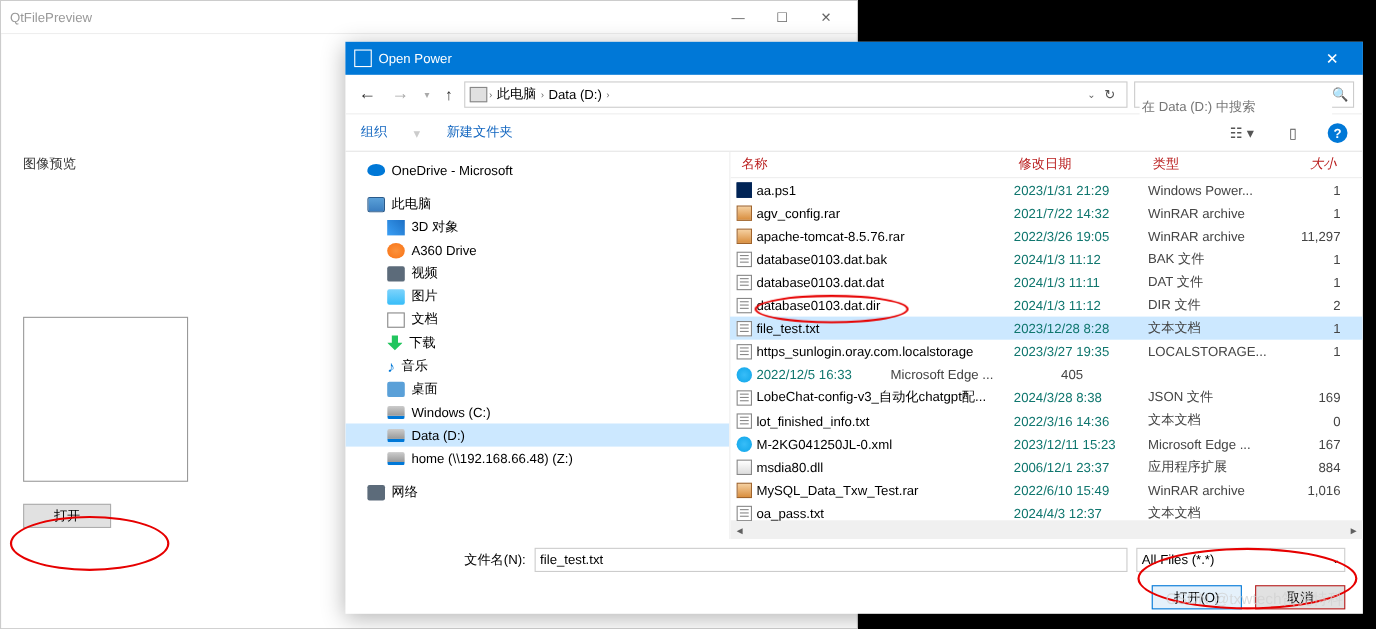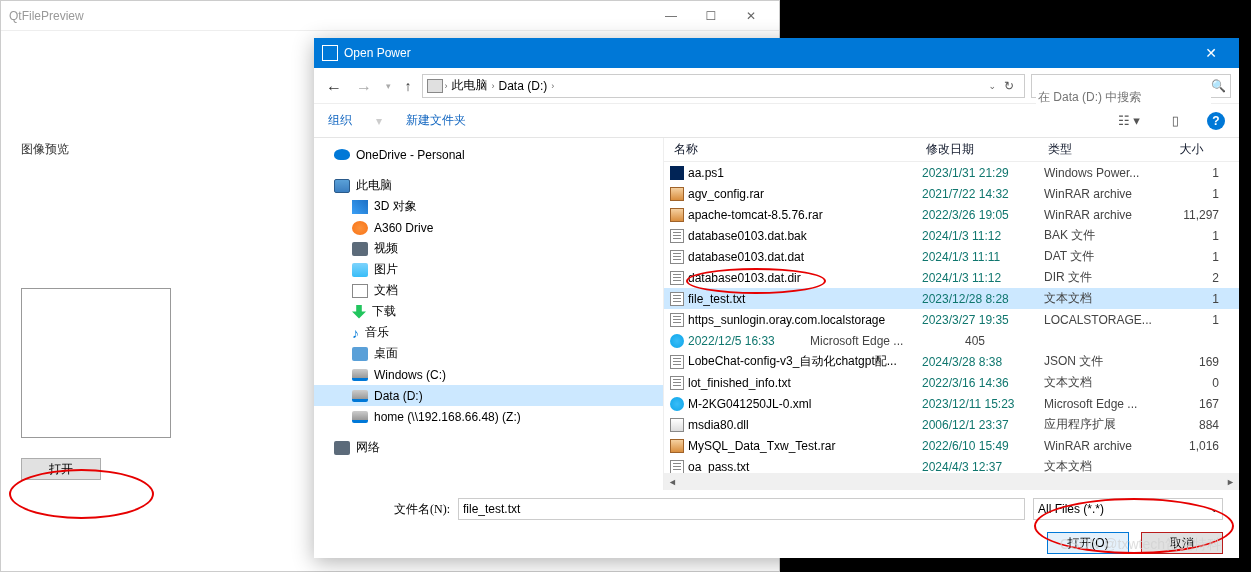--- a/index.html
+++ b/index.html
@@ -51,44 +51,44 @@
 .ic-img { background: linear-gradient(#7dd3fc,#38bdf8); border-radius: 2px; }
 .ic-doc { background: #fff; border: 1px solid #888; }
 .ic-down { background: #22c55e; clip-path: polygon(30% 0,70% 0,70% 50%,100% 50%,50% 100%,0 50%,30% 50%); width: 14px; height: 14px; }
 .ic-music { color: #0078d7; font-size: 14px; }
 .ic-desk { background: #5aa0d8; border-radius: 2px; }
 .ic-drive { background: linear-gradient(#ccc,#999); border-radius: 2px; border-bottom: 3px solid #0078d7; height: 12px; }
 .ic-drive.os { border-bottom-color: #0078d7; }
 .ic-net { background: #5c6b7a; border-radius: 2px; }
 .file-pane { flex: 1; display: flex; flex-direction: column; overflow: hidden; }
 .file-header { display: flex; height: 24px; align-items: center; border-bottom: 1px solid #eee; padding-left: 6px; }
-.fh { color: #0f172a; padding: 0 4px; cursor: pointer; }
+.fh { color: #b91c1c; padding: 0 4px; cursor: pointer; }
 .fh-name { width: 252px; }
 .fh-date { width: 122px; }
 .fh-type { width: 120px; }
-.fh-size { width: 55px; text-align: center; }
+.fh-size { width: 55px; text-align: right; font-style: italic; }
 .file-list { flex: 1; overflow: auto; }
 .file-row { display: flex; align-items: center; height: 21px; padding-left: 6px; cursor: pointer; }
 .file-row.sel { background: #cce8ff; }
 .fc-icon { width: 18px; display: flex; align-items: center; }
 .fc-name { width: 234px; white-space: nowrap; overflow: hidden; text-overflow: ellipsis; }
 .fc-date { width: 122px; color: #0f766e; }
 .fc-type { width: 120px; color: #444; white-space: nowrap; overflow: hidden; text-overflow: ellipsis; }
 .fc-size { width: 55px; text-align: right; color: #444; }
 .ficon { width: 14px; height: 14px; display: inline-block; border: 1px solid #888; background: #fff; position: relative; }
 .ficon.txt::after { content: ""; position: absolute; left: 2px; top: 2px; right: 2px; height: 1px; background: #888; box-shadow: 0 3px 0 #888, 0 6px 0 #888; }
 .ficon.rar { background: linear-gradient(#f5d0a0,#d98e3e); border-color: #a0632a; }
 .ficon.ps1 { background: #012456; border-color: #012456; }
 .ficon.edge { border-radius: 50%; background: radial-gradient(#38bdf8,#0ea5e9); border: none; }
 .ficon.dll { background: linear-gradient(#fff,#ddd); }
 .scrollbar-h { height: 17px; background: #f0f0f0; display: flex; align-items: center; }
 .sb-track { flex: 1; }
 .sb-arrow { width: 17px; text-align: center; color: #606060; font-size: 9px; cursor: pointer; }
 .dlg-bottom { padding: 8px 16px; display: flex; align-items: center; gap: 8px; }
-.bot-label { margin-left: 64px; font-family: Liberation Serif, serif; }
+.bot-label { margin-left: 92px; }
 .fname-input { flex: 1; height: 22px; border: 1px solid #ccc; padding: 0 4px; }
 .filter-sel { width: 190px; height: 22px; border: 1px solid #ccc; background: #fff; padding: 0 4px; display: flex; align-items: center; justify-content: space-between; cursor: pointer; }
 .dlg-buttons { padding: 4px 16px 10px 0; display: flex; justify-content: flex-end; gap: 12px; }
 .dlg-buttons button { width: 82px; height: 22px; border: 1px solid #b91c1c; background: #e1e1e1; cursor: pointer; }
 .dlg-buttons button.primary { border: 1px solid #0078d7; background: #e5f1fb; }
 .watermark { position: absolute; right: 30px; bottom: 18px; color: #d0d0d0; font-size: 14px; pointer-events: none; opacity: .7; }
 .tree-gap { height: 10px; }
 </style>
 </head>
 <body>
@@ -148,21 +148,21 @@
     <span class="spacer"></span>
     <span class="tb-icon">☷ ▾</span>
     <span class="tb-icon">▯</span>
     <span class="help-icon">?</span>
   </div>
 
   <div class="dlg-body">
     <div class="nav-tree">
       <div class="tree-item">
           <span class="tree-icon ic-cloud"></span>
-          <span>OneDrive - Personal</span>
+          <span>OneDrive - Microsoft</span>
         </div>
       <div class="tree-gap"></div>
       <div class="tree-item">
           <span class="tree-icon ic-pc"></span>
           <span>此电脑</span>
         </div>
       <div class="tree-item d1">
           <span class="tree-icon ic-cube"></span>
           <span>3D 对象</span>
         </div>

